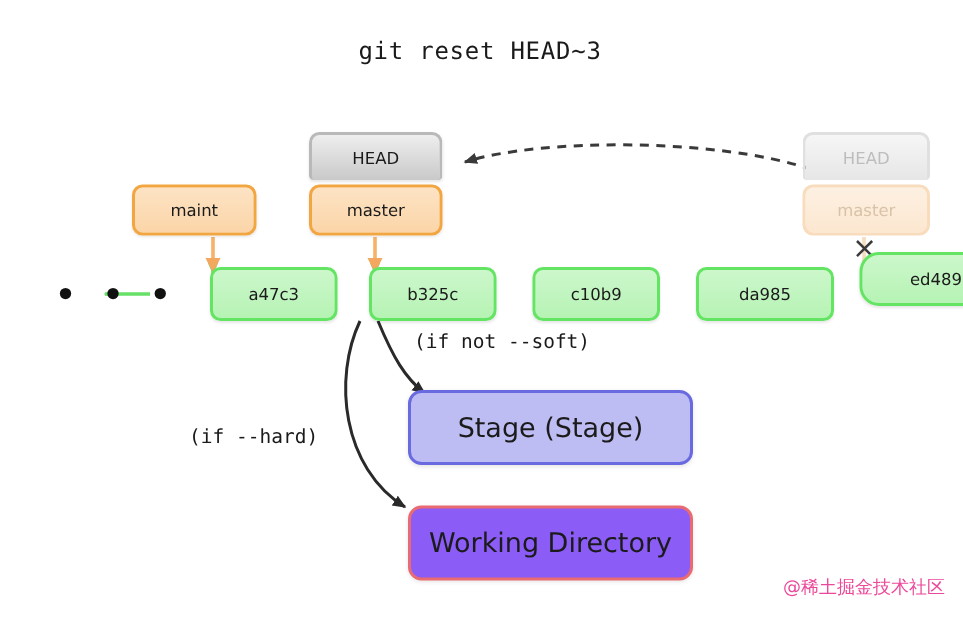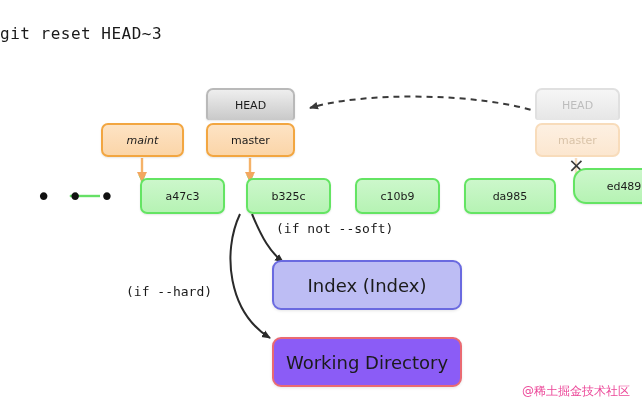--- a/index.html
+++ b/index.html
@@ -17,20 +17,21 @@
     background: #ffffff;
     overflow: hidden;
   }
 
   
   .title {
     position: absolute;
     left: 0;
     top: 24px;
     width: 640px;
+    text-align: center;
     font-family: "DejaVu Sans Mono", monospace;
     font-size: 16px;
     color: #1a1a1a;
     letter-spacing: 0.5px;
   }
 
   
   .node {
     position: absolute;
     box-sizing: border-box;
@@ -189,37 +190,37 @@
 
     <path d="M240,214 C222,252 228,312 270,338" stroke="#2a2a2a" stroke-width="2" fill="none" marker-end="url(#blackArrow)"></path>
   </svg>
 
   <div class="ellipsis" style="left:36px; top:184px;">• • •</div>
 
   <div class="node headbox" style="left:206px; top:88px; width:89px;">HEAD</div>
 
   <div class="node branch" style="left:206px; top:123px; width:89px;">master</div>
 
-  <div class="node branch" style="left:101px; top:123px; width:83px;font-style:italic;">maint</div>
+  <div class="node branch" style="left:88px; top:123px; width:83px;">maint</div>
 
   <div class="node headbox ghost-head" style="left:535px; top:88px; width:85px;">HEAD</div>
 
   <div class="node branch ghost-branch" style="left:535px; top:123px; width:85px;">master</div>
 
   <div style="position:absolute; left:568px; top:155px; font-size:20px; color:#3a3a3a;
               font-family:'DejaVu Sans',sans-serif; line-height:1;">×</div>
 
   <div class="node commit" style="left:100px; top:178px; width:85px;">a47c3</div>
   <div class="node commit" style="left:206px; top:178px; width:85px;">b325c</div>
   <div class="node commit" style="left:315px; top:178px; width:85px;">c10b9</div>
   <div class="node commit" style="left:424px; top:178px; width:92px;">da985</div>
   <div class="node commit" style="left:533px; top:168px; width:102px;border-radius:13px;">ed489</div>
 
   <div class="annot" style="left:276px; top:221px;">(if not --soft)</div>
   <div class="annot" style="left:126px; top:284px;">(if --hard)</div>
 
-  <div class="node stage" style="left:272px; top:260px; width:190px;">Index (Index)</div>
+  <div class="node stage" style="left:272px; top:260px; width:190px;">Stage (Stage)</div>
 
   <div class="node workdir" style="left:272px; top:337px; width:190px;">Working Directory</div>
 
   <div class="watermark">@稀土掘金技术社区</div>
 
 </div>
 
 </body></html>

